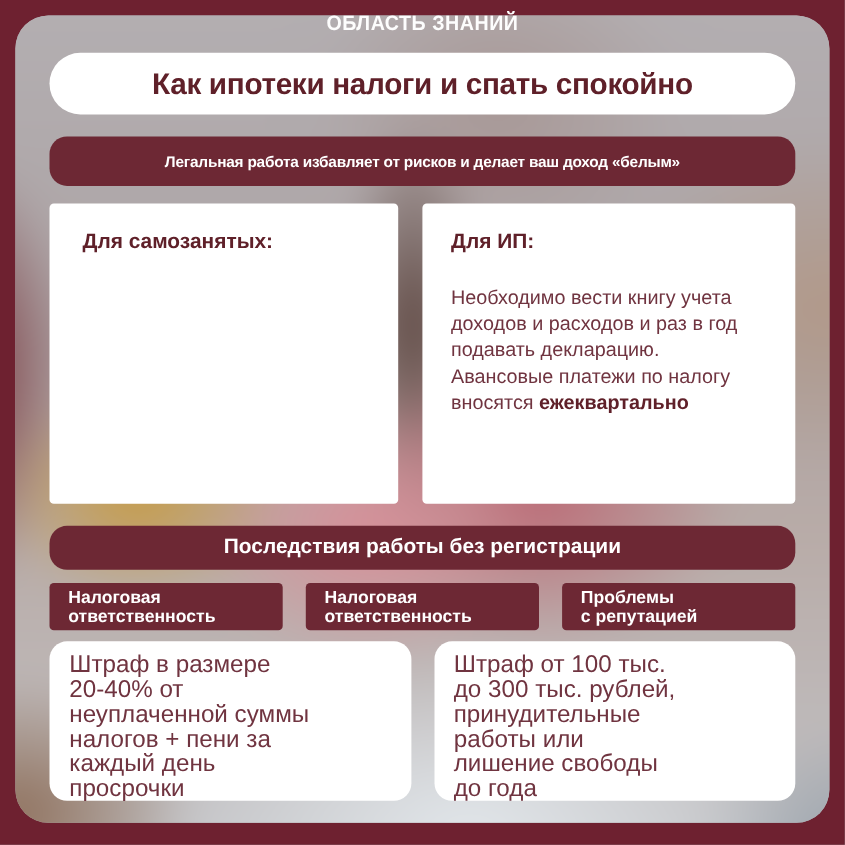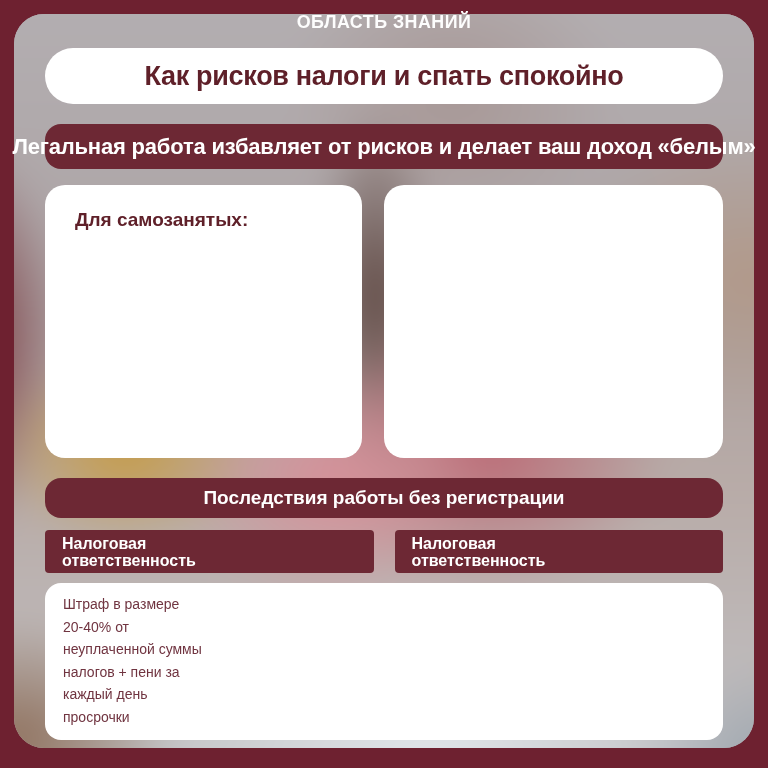--- a/index.html
+++ b/index.html
@@ -37,77 +37,91 @@
     position:absolute;left:45px;right:45px;top:48px;height:56px;
     background:var(--card-bg,#fff);border-radius:28px;
     display:flex;align-items:center;justify-content:center;
   }
   .pill h1{margin:0;font-size:27px;font-weight:bold;color:var(--text-dark,#5f2029);letter-spacing:-.3px;}
   .banner{
     position:absolute;left:45px;right:45px;
     background:var(--maroon-banner,#6d2834);color:#fff;font-weight:bold;
     display:flex;align-items:center;justify-content:center;border-radius:16px;text-align:center;
   }
-  .banner1{top:124px;height:45px;font-size:22px;white-space:nowrap;letter-spacing:-.2px;}
+  .banner1{top:124px;height:45px;font-size:14px;white-space:nowrap;letter-spacing:-.2px;}
   .banner2{top:478px;height:40px;font-size:19px;}
   .cards-row{position:absolute;left:45px;right:45px;top:185px;height:273px;display:flex;gap:22px;}
-  .main-card{background:var(--card-bg,#fff);border-radius:20px;box-sizing:border-box;padding:24px 20px 0 30px;}
+  .main-card{background:var(--card-bg,#fff);border-radius:4px;box-sizing:border-box;padding:24px 20px 0 30px;}
   .main-card.left{flex:none;width:317px;}
   .main-card.right{flex:1;padding-left:26px;}
   .card-heading{font-size:19px;font-weight:bold;color:var(--text-dark,#5f2029);}
   .card-body{
     margin:27px 0 0;font-size:18px;line-height:24px;
     color:var(--text-body,#703440);white-space:pre-line;
   }
   .card-body b{color:var(--text-dark,#5f2029);}
   .chips-row{position:absolute;left:45px;right:45px;top:530px;display:flex;gap:21px;}
   .chip{
     flex:1;background:var(--maroon-banner,#6d2834);border-radius:4px;
     color:#fff;font-size:16px;font-weight:bold;line-height:17px;
     padding:5px 14px 4px 17px;box-sizing:border-box;white-space:pre-line;
   }
   .bottom-row{position:absolute;left:45px;right:45px;top:583px;display:flex;gap:21px;align-items:flex-start;}
   .bottom-card{
     flex:1;background:var(--card-bg,#fff);border-radius:16px;box-sizing:border-box;
-    padding:10px 12px 12px 18px;font-size:14px;line-height:22.5px;
+    padding:10px 12px 0 18px;font-size:22px;line-height:22.5px;
     color:var(--text-body,#703440);white-space:pre-line;
   }
 </style>
 </head>
 <body>
 
 <div class="photo">
   <div class="photo-blur"></div>
 </div>
 
 <div class="logo">ОБЛАСТЬ ЗНАНИЙ</div>
 
 <div class="pill">
-  <h1>Как рисков налоги и спать спокойно</h1>
+  <h1>Как ипотеки налоги и спать спокойно</h1>
 </div>
 
 <div class="banner banner1">Легальная работа избавляет от рисков и делает ваш доход «белым»</div>
 
 <div class="cards-row">
   <div class="main-card left">
     <div class="card-heading">Для самозанятых:</div>
   </div>
   <div class="main-card right">
+    <div class="card-heading">Для ИП:</div>
+    <p class="card-body"><span>Необходимо вести книгу учета
+доходов и расходов и раз в год
+подавать декларацию.
+Авансовые платежи по налогу
+вносятся </span><b>ежеквартально</b><span></span></p>
   </div>
 </div>
 
 <div class="banner banner2">Последствия работы без регистрации</div>
 
 <div class="chips-row">
   <div class="chip">Налоговая
 ответственность</div>
   <div class="chip">Налоговая
 ответственность</div>
+  <div class="chip">Проблемы
+с репутацией</div>
 </div>
 
 <div class="bottom-row">
   <div class="bottom-card">Штраф в размере
 20-40% от
 неуплаченной суммы
 налогов + пени за
 каждый день
 просрочки</div>
+  <div class="bottom-card">Штраф от 100 тыс.
+до 300 тыс. рублей,
+принудительные
+работы или
+лишение свободы
+до года</div>
 </div>
 
 </body></html>

